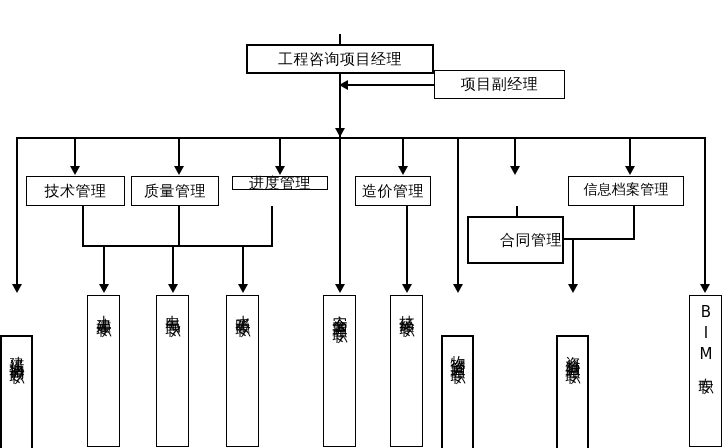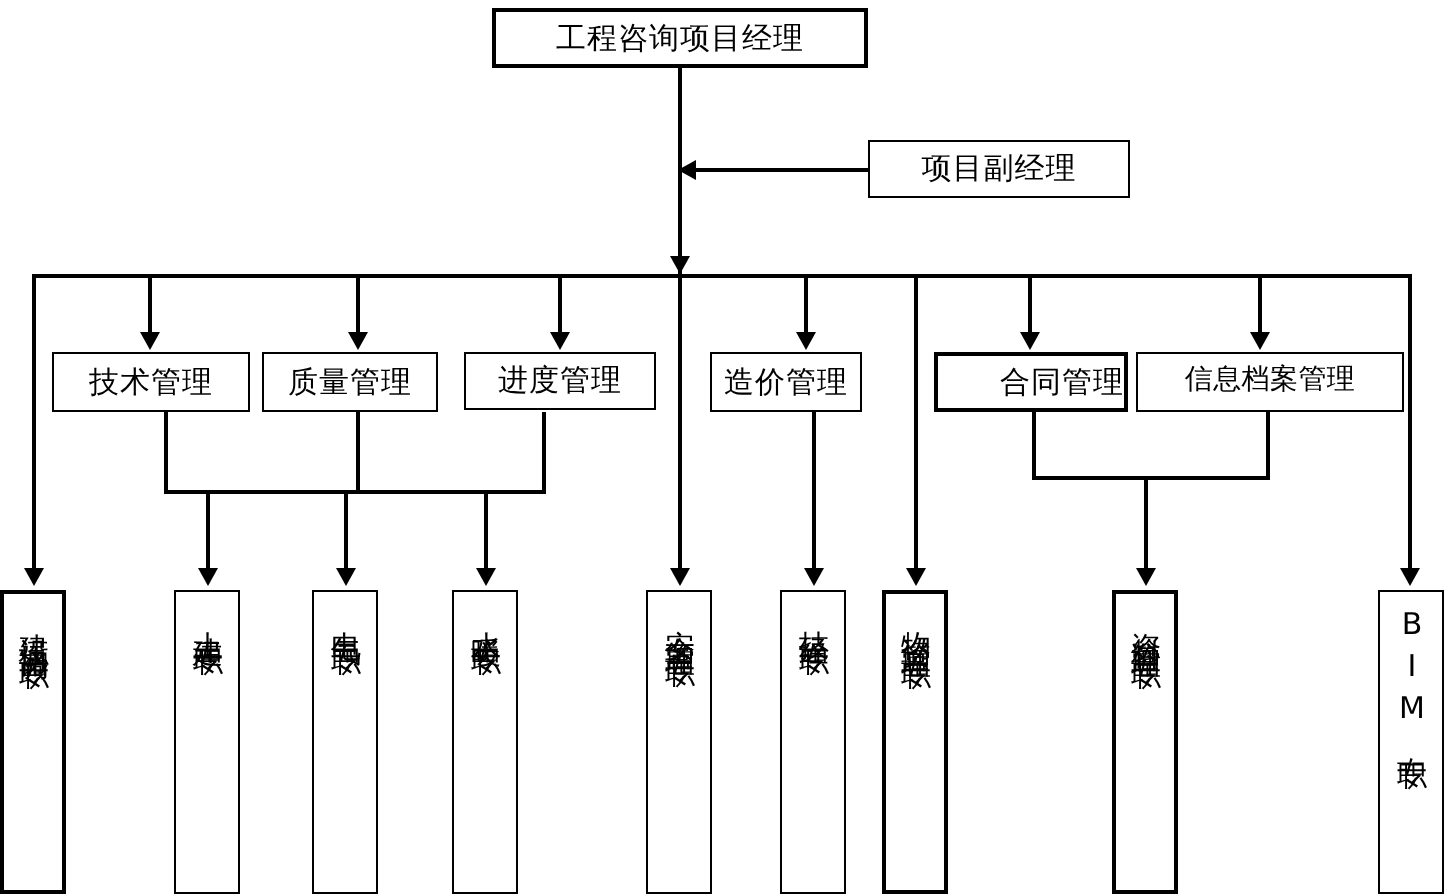--- a/index.html
+++ b/index.html
@@ -23,20 +23,21 @@
     border: 1px solid #000000;
     background: #ffffff;
     display: flex;
     align-items: center;
     justify-content: center;
     color: #000000;
     z-index: 5;
   }
   .node.bold {
     border-width: 2px;
+    margin-top: 40px;
   }
   .node .lbl {
     display: block;
     text-align: center;
     line-height: 1.12;
   }
   
   .node.h .lbl {
     font-size: 15px;
     letter-spacing: 0.5px;
@@ -99,33 +100,33 @@
   </div>
 
   <div class="node h" style="left:434px; top:70px; width:131px; height:29px;">
     <span class="lbl">项目副经理</span>
   </div>
 
   <div class="node h" style="left:131px; top:176px; width:88px; height:30px;">
     <span class="lbl">质量管理</span>
   </div>
 
-  <div class="node h" style="left:232px; top:176px; width:96px; height:29px;">
+  <div class="node h" style="left:232px; top:176px; width:96px; height:14px;">
     <span class="lbl">进度管理</span>
   </div>
 
   <div class="node h" style="left:355px; top:176px; width:76px; height:30px;">
     <span class="lbl">造价管理</span>
   </div>
 
-  <div class="node h bold" style="left:467px; top:176px; width:97px; height:30px;padding-left:31px;">
+  <div class="node h bold" style="left:467px; top:176px; width:97px; height:48px;padding-left:31px;">
     <span class="lbl">合同管理</span>
   </div>
 
-  <div class="node h small" style="left:568px; top:176px; width:134px; height:30px;">
+  <div class="node h small" style="left:568px; top:176px; width:116px; height:30px;font-family:Liberation Mono, monospace;">
     <span class="lbl">信息档案管理</span>
   </div>
 
   <div class="node v bold" style="left:0px; top:295px; width:33px; height:152px;">
     <span class="lbl">建设协调专职</span>
   </div>
 
   <div class="node v" style="left:87px; top:295px; width:33px; height:152px;">
     <span class="lbl">土建专职</span>
   </div>

